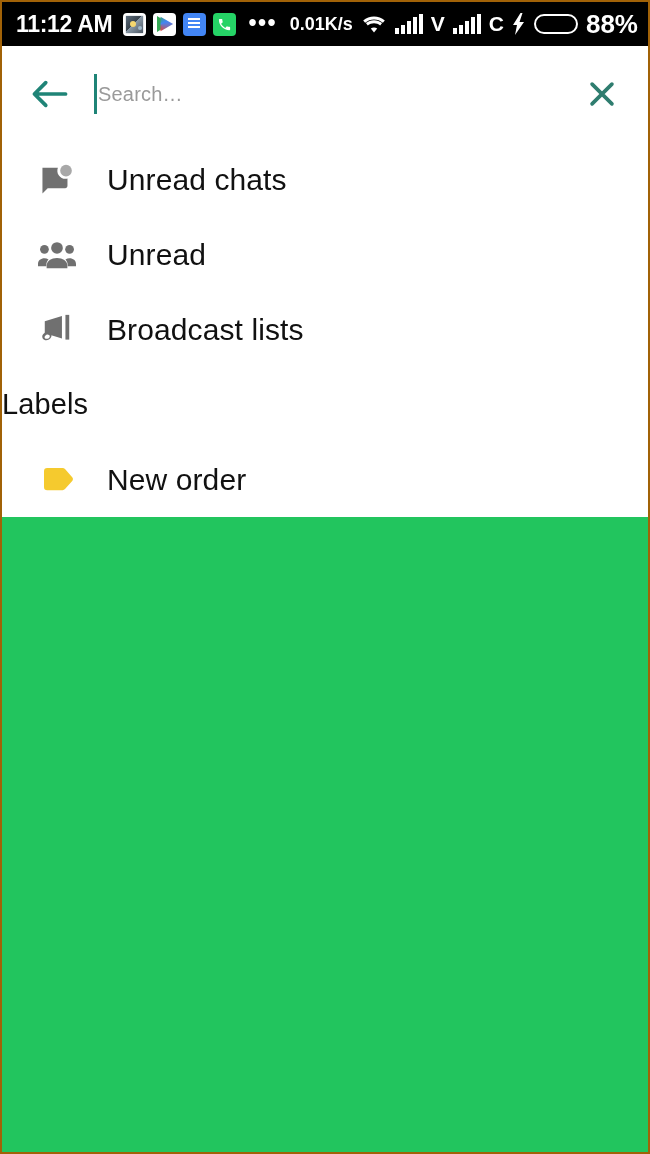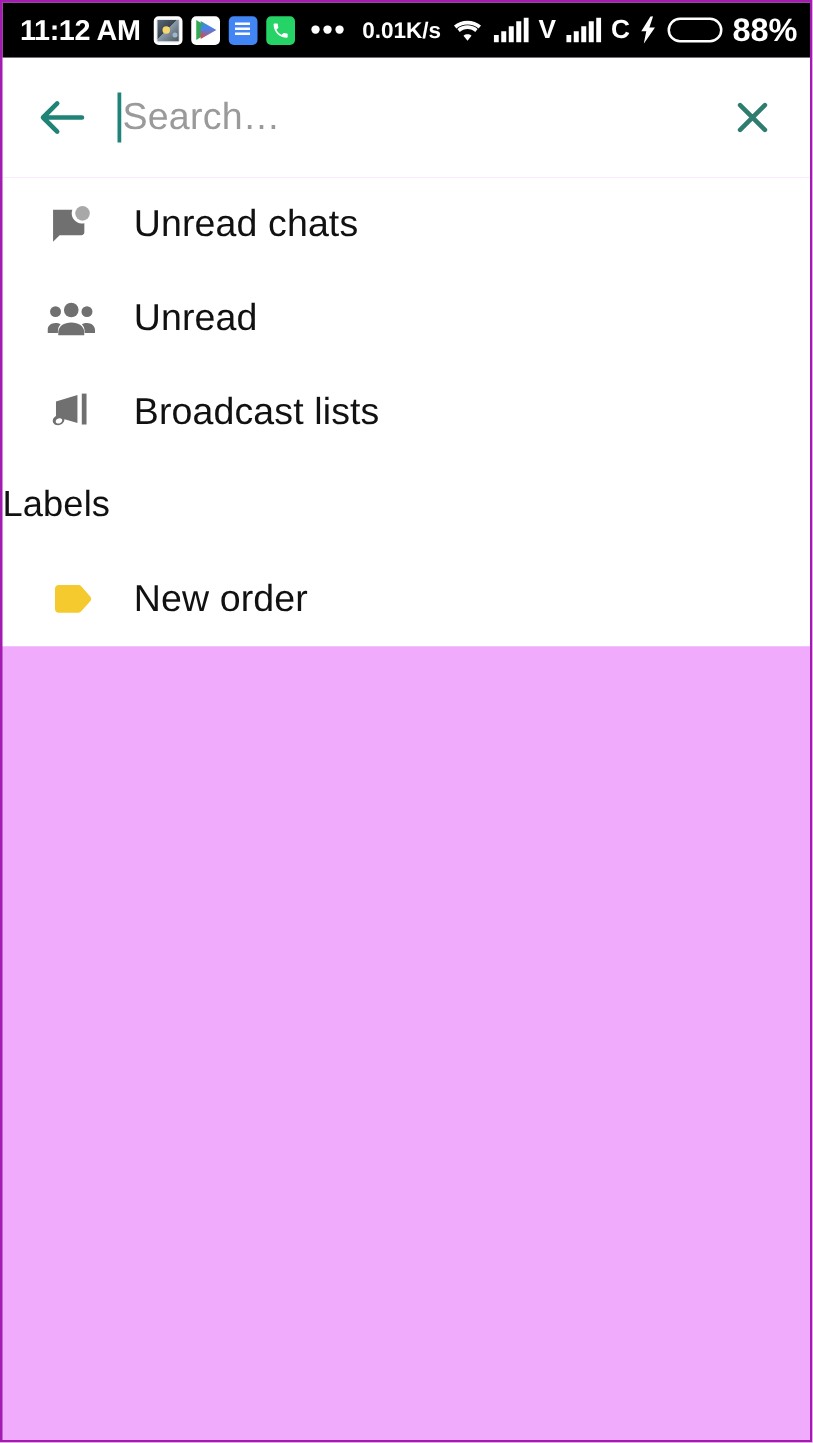--- a/index.html
+++ b/index.html
@@ -9,22 +9,22 @@
     height: 1154px;
     background: #ffffff;
     font-family: "Liberation Sans", sans-serif;
     overflow: hidden;
   }
 
   #phone {
     position: relative;
     width: 650px;
     height: 1154px;
-    background: #f0abfc;
-    border: 2px solid #a21caf;
+    background: #22c55e;
+    border: 2px solid #a16207;
     overflow: hidden;
     text-align: right;
   }
 
   
   .status-bar {
     position: relative;
     height: 44px;
     background: #000000;
     display: flex;
@@ -182,21 +182,21 @@
     position: relative;
     height: 48px;
   }
   .caret {
     width: 3px;
     height: 40px;
     background: #1f8477;
     flex: 0 0 auto;
   }
   .search-placeholder {
-    font-size: 30px;
+    font-size: 20px;
     color: #9a9a9a;
     line-height: 1;
     margin-left: 1px;
     letter-spacing: 0.2px;
     white-space: nowrap;
   }
   .close-btn {
     width: 48px; height: 48px;
     display: flex; align-items: center; justify-content: center;
     flex: 0 0 auto;

